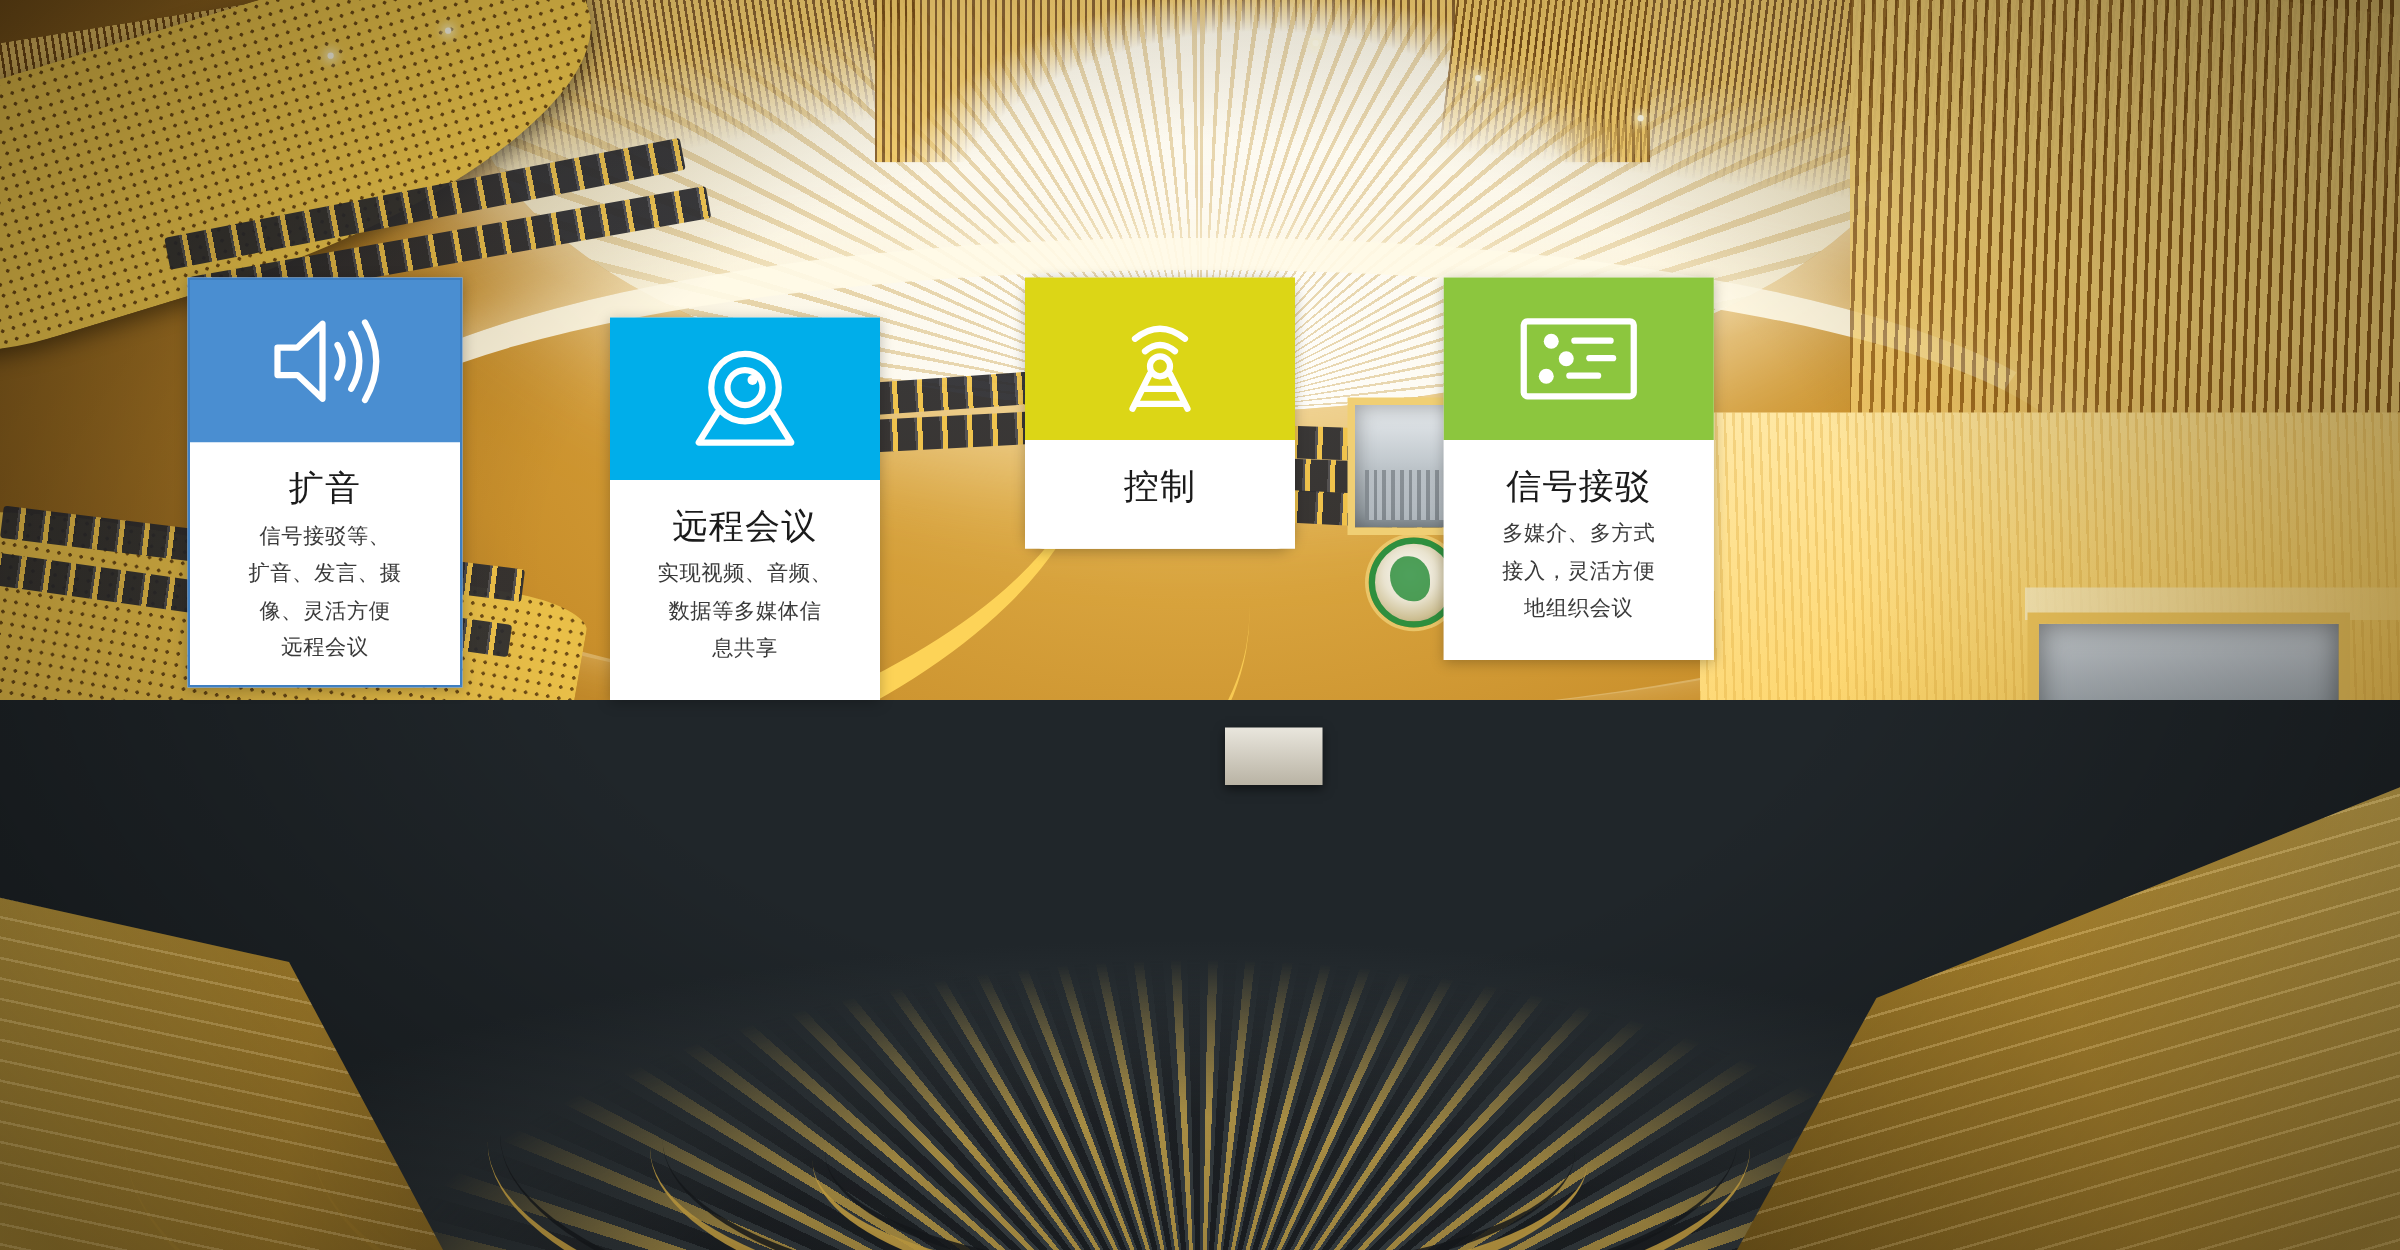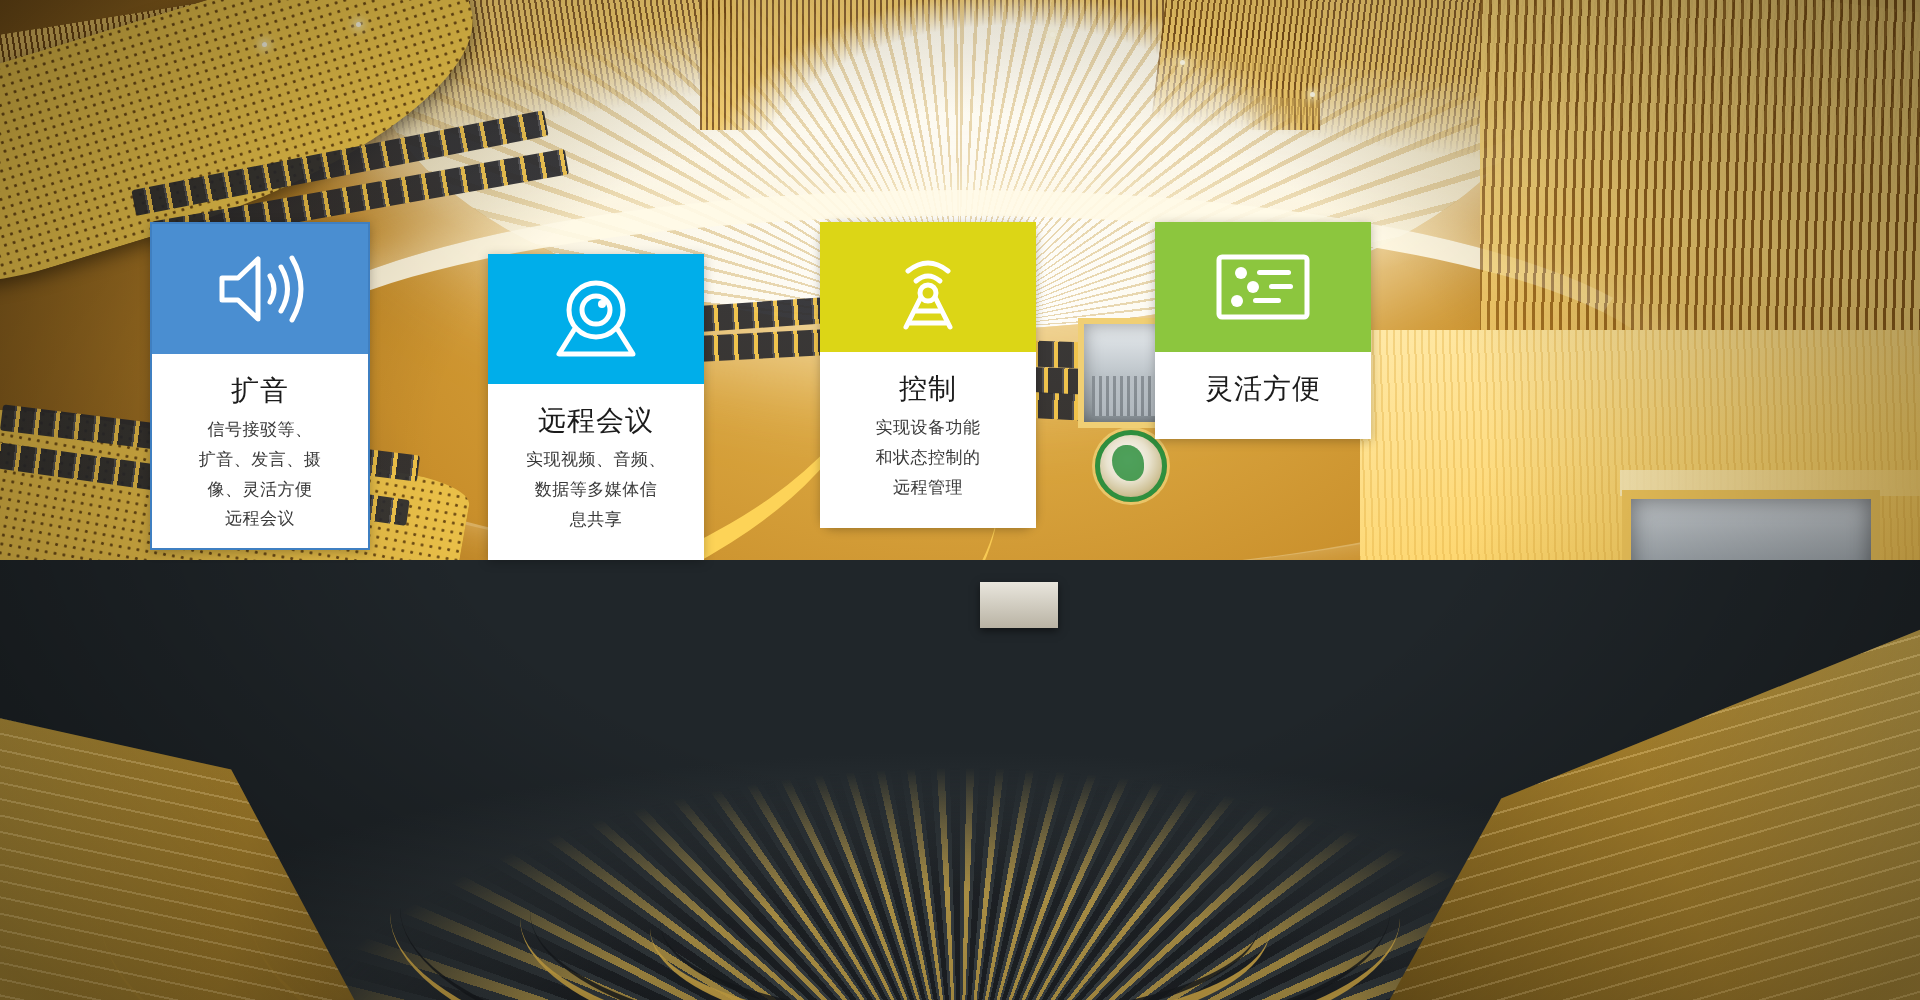--- a/index.html
+++ b/index.html
@@ -404,41 +404,41 @@
             <circle cx="38" cy="50" r="8" stroke="#ffffff" stroke-width="5" fill="none"></circle>
             <path d="M30 56 L16 84" stroke="#ffffff" stroke-width="5" stroke-linecap="round"></path>
             <path d="M46 56 L60 84" stroke="#ffffff" stroke-width="5" stroke-linecap="round"></path>
             <path d="M26 68 H50" stroke="#ffffff" stroke-width="5" stroke-linecap="round"></path>
             <path d="M20 80 H56" stroke="#ffffff" stroke-width="5" stroke-linecap="round"></path>
           </svg>
         </span>
       </div>
       <div class="card-body">
         <div class="card-title">控制</div>
-        <div class="card-desc">
-          <div>实现设备功能</div>
-          <div>和状态控制的</div>
-          <div>远程管理</div>
-        </div>
       </div>
     </div>
 
     <div class="card c4">
       <div class="card-head">
         <span>
           <svg width="96" height="72" viewBox="0 0 96 72" fill="none">
             <rect x="4" y="6" width="88" height="60" rx="3" stroke="#ffffff" stroke-width="5" fill="none"></rect>
             <circle cx="26" cy="22" r="6" fill="#ffffff"></circle>
             <rect x="42" y="19" width="34" height="5" rx="2.5" fill="#ffffff"></rect>
             <circle cx="38" cy="36" r="6" fill="#ffffff"></circle>
             <rect x="54" y="33" width="24" height="5" rx="2.5" fill="#ffffff"></rect>
             <circle cx="22" cy="50" r="6" fill="#ffffff"></circle>
             <rect x="38" y="47" width="28" height="5" rx="2.5" fill="#ffffff"></rect>
           </svg>
         </span>
       </div>
       <div class="card-body">
-        <div class="card-title">灵活方便</div>
+        <div class="card-title">信号接驳</div>
+        <div class="card-desc">
+          <div>多媒介、多方式</div>
+          <div>接入，灵活方便</div>
+          <div>地组织会议</div>
+        </div>
       </div>
     </div>
 
   </div>
 </div>
 
 </body></html>

